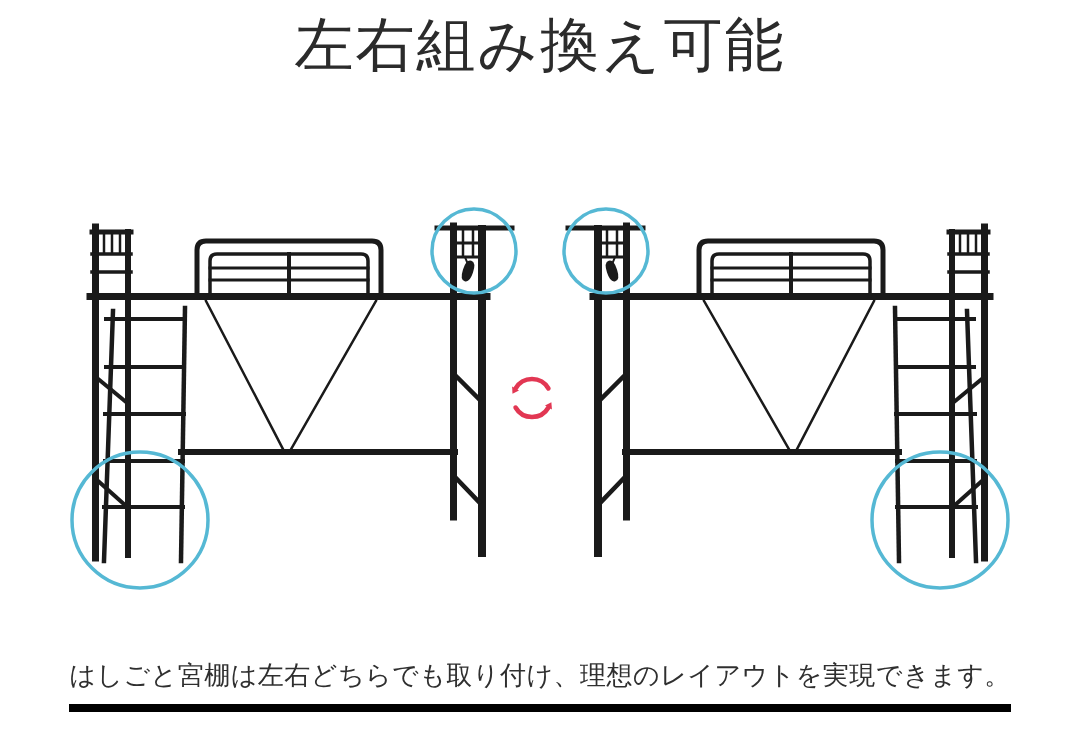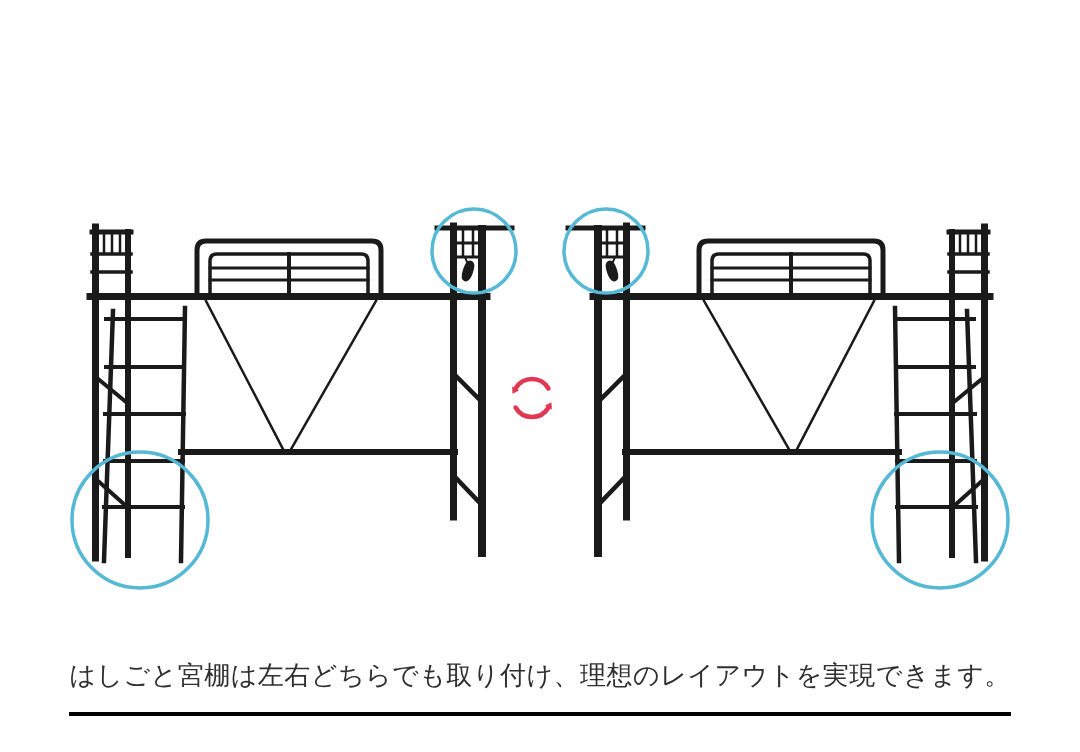--- a/index.html
+++ b/index.html
@@ -29,30 +29,31 @@
     position:absolute;
     top:658px;left:0;width:100%;
     margin:0;
     text-align:center;
     font-size:26px;
     font-weight:500;
     color:#2f2f2f;
     letter-spacing:0.5px;
   }
   .caption span{
-    border-bottom:4px solid #000000;
-    padding-bottom:22px;
+    border-bottom:8px solid #000000;
+    padding-bottom:14px;
     text-align:right;
   }
 </style>
 </head>
 <body>
 
 <div class="canvas">
 
+  <h1 class="page-title">左右組み換え可能</h1>
 
   <svg class="diagram-svg" width="1080" height="752" viewBox="0 0 1080 752">
 
     <defs>
       <symbol id="bed" viewBox="0 0 460 420" overflow="visible">
         <g fill="none" stroke-linecap="square">
 
           <line x1="35.5" y1="37" x2="35.5" y2="368" stroke-width="7"></line>
           <line x1="68" y1="42" x2="68" y2="365" stroke-width="6"></line>
 

